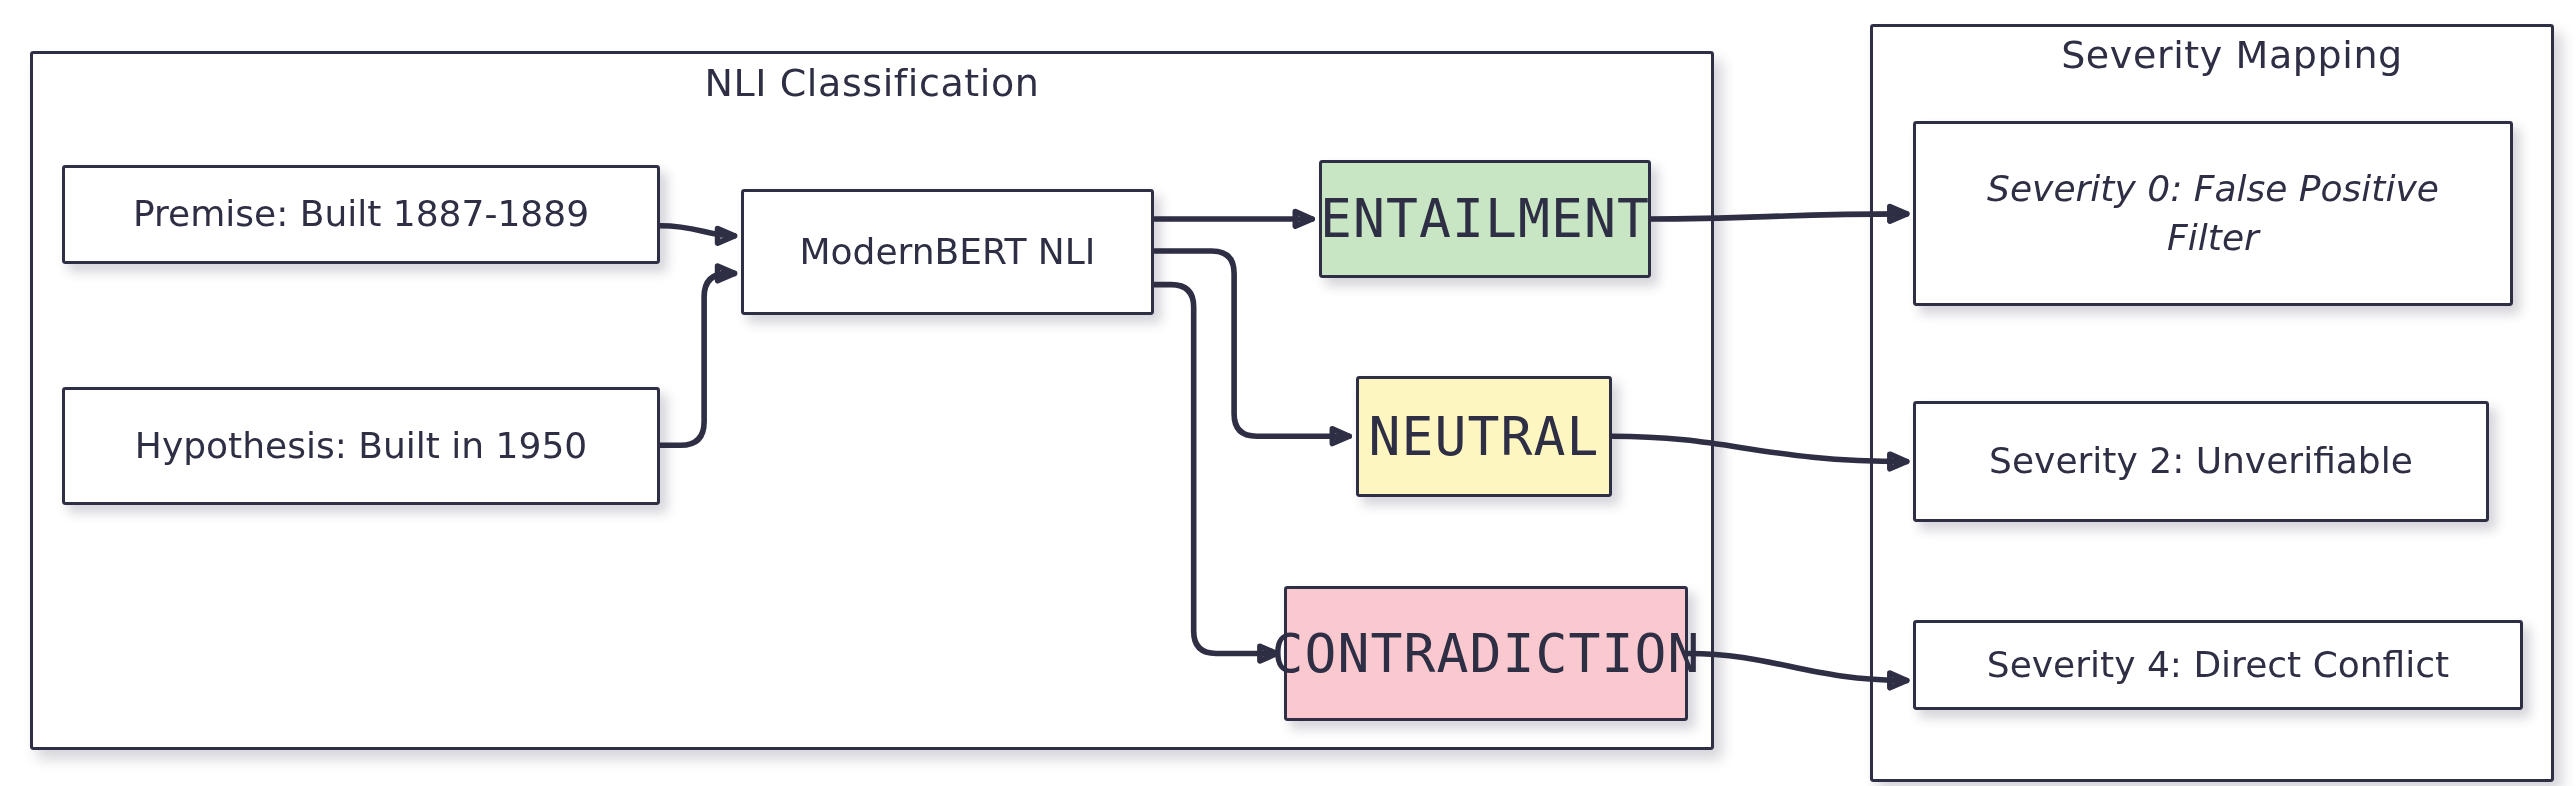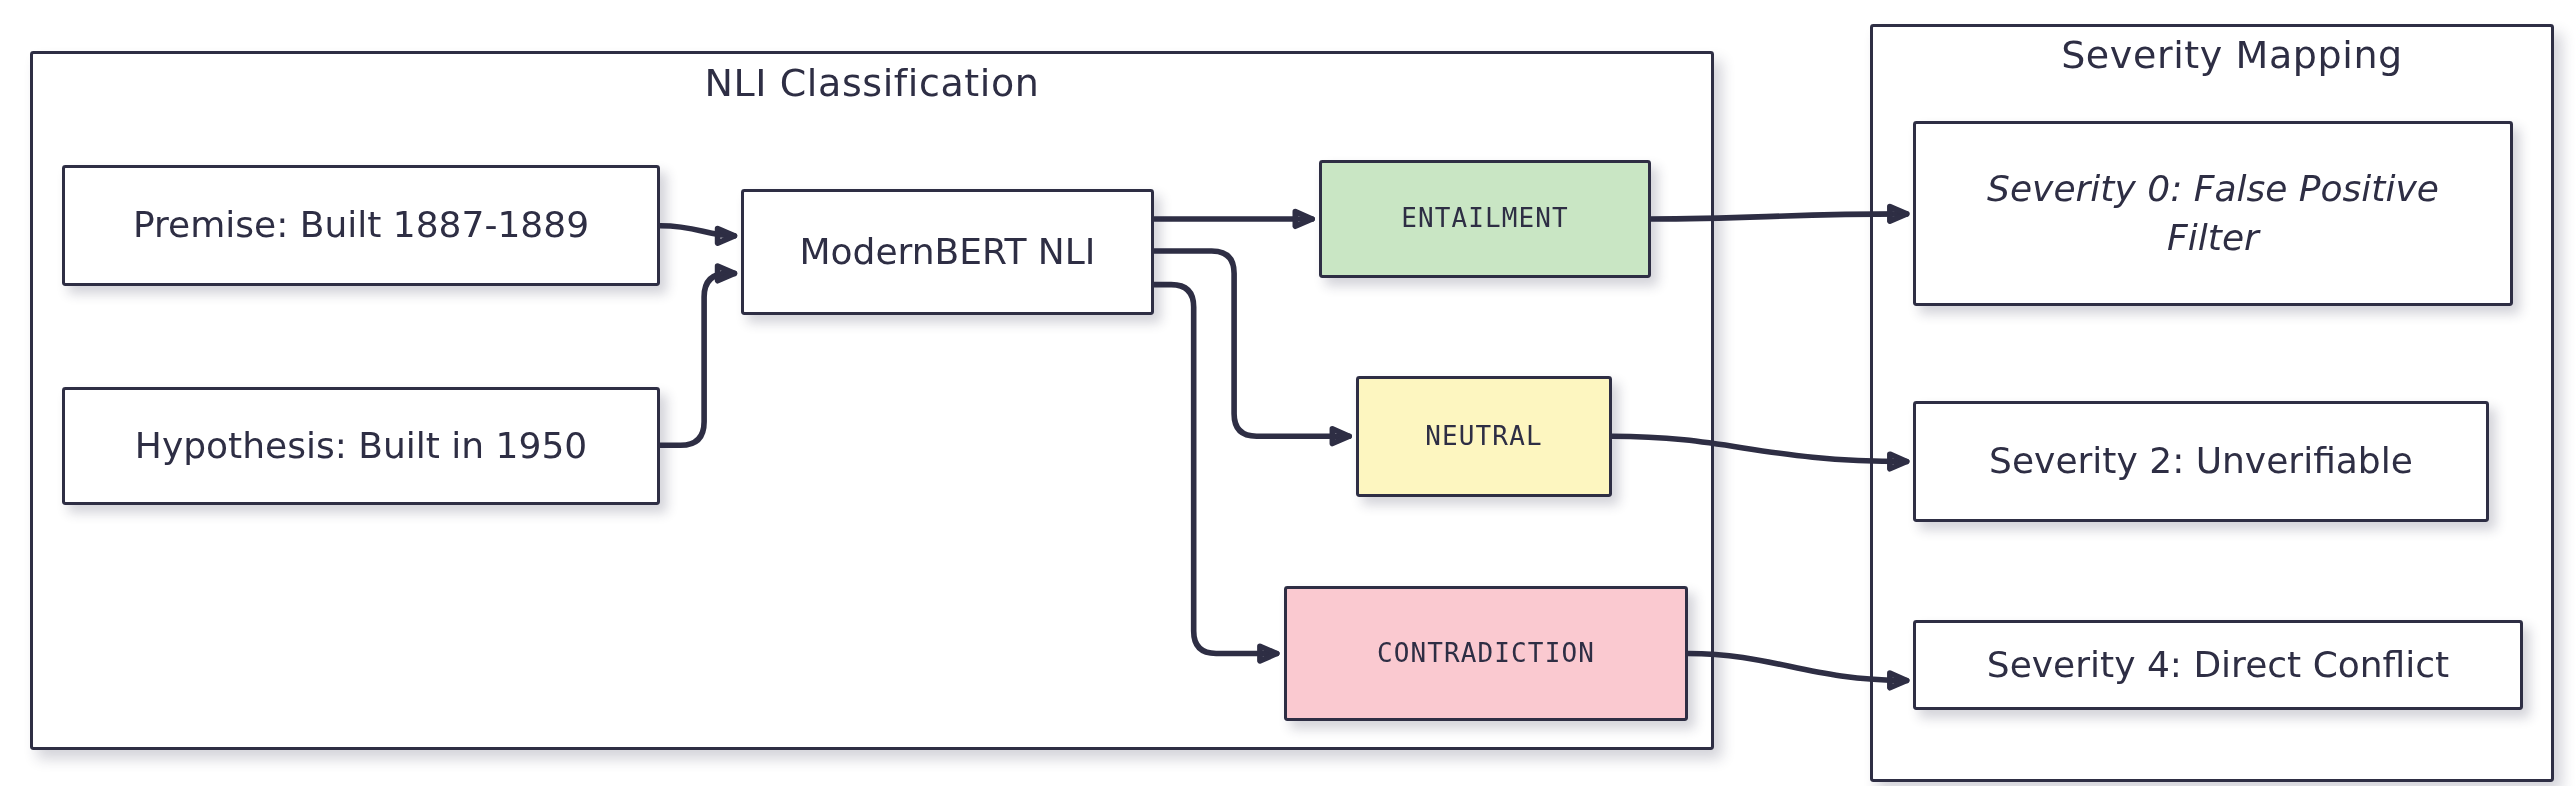--- a/index.html
+++ b/index.html
@@ -42,21 +42,21 @@
     border:3.9px solid var(--stroke);
     border-radius:3.4px;
     box-shadow:6.7px 7.9px 11.2px var(--shadow);
     font-size:36px;
     font-weight:500;
     padding:0 20px;
     line-height:1.35;
   }
   .node.mono{
     font-family:"DejaVu Sans Mono","Liberation Mono",monospace;
-    font-size:26px;
+    font-size:53px;
     letter-spacing:1.1px;
   }
   svg.edges{
     position:absolute;
     left:0;top:0;
     width:2576px;
     height:786px;
     pointer-events:none;
   }
   svg.edges path{
@@ -87,21 +87,21 @@
     <path d="M 2055 447 L 2158 447 Q 2198 447 2198 487 L 2198 737 Q 2198 777 2238 777 L 2403 777" marker-end="url(#arrow)"></path>
     <path d="M 2055 507 L 2086 507 Q 2126 507 2126 547 L 2126 1124 Q 2126 1164 2166 1164 L 2274 1164" marker-end="url(#arrow)"></path>
     <path d="M 2940 390 C 3120 390 3180 381 3396 381" marker-end="url(#arrow)"></path>
     <path d="M 2871 777 C 3080 777 3140 822 3396 822" marker-end="url(#arrow)"></path>
     <path d="M 3006 1164 C 3160 1164 3220 1212 3396 1212" marker-end="url(#arrow)"></path>
   </svg>
 
   <div class="group-title" style="left:30px;top:61px;width:1684px;">NLI Classification</div>
   <div class="group-title" style="left:1870px;top:33px;width:724px;">Severity Mapping</div>
 
-  <div class="node" style="left:62px;top:165px;width:598px;height:121px;">
+  <div class="node" style="left:62px;top:165px;width:598px;height:99px;">
     <span>Premise: Built 1887-1889</span>
   </div>
 
   <div class="node" style="left:62px;top:387px;width:598px;height:118px;">
     <span>Hypothesis: Built in 1950</span>
   </div>
 
   <div class="node" style="left:741px;top:189px;width:413px;height:126px;">
     <span>ModernBERT NLI</span>
   </div>

